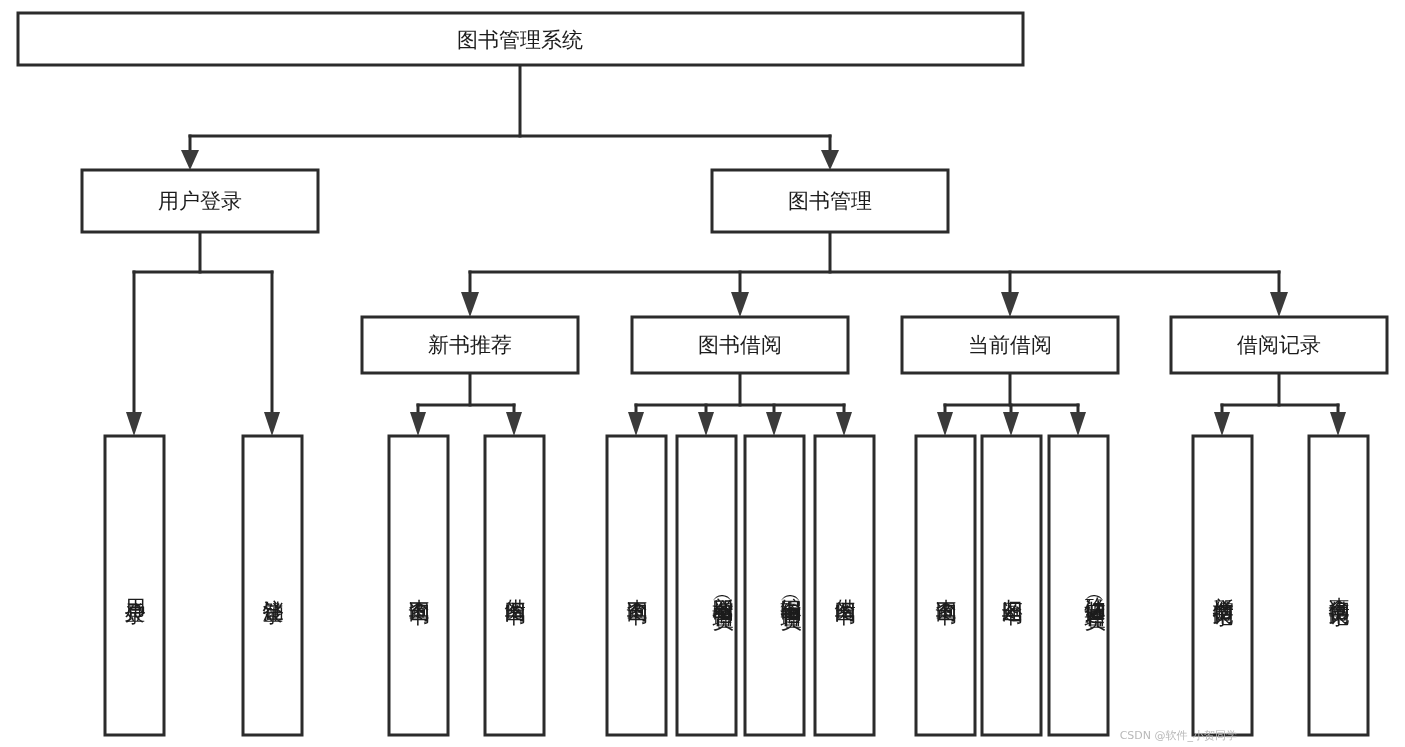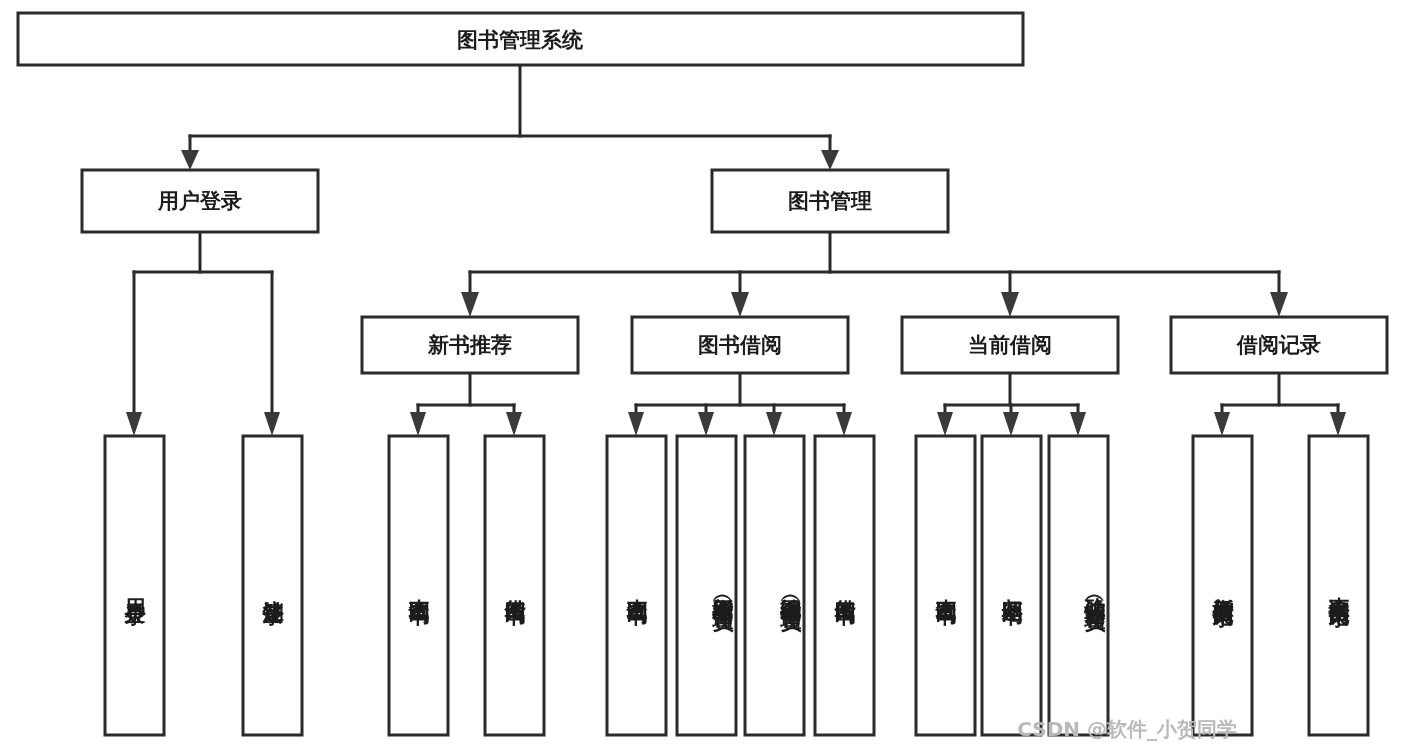--- a/index.html
+++ b/index.html
@@ -12,21 +12,20 @@
     width: 1405px;
     height: 747px;
     font-family: "DejaVu Sans", "Liberation Sans", sans-serif;
     overflow: hidden;
     position: relative;
   }
   #diagram-root {
     position: relative;
     width: 1245px;
     height: 747px;
-    font-weight: bold;
   }
   svg#tree-svg {
     position: absolute;
     left: 0;
     top: 0;
     width: 1405px;
     height: 747px;
     display: block;
   }
   .node-rect {
@@ -63,21 +62,21 @@
     white-space: nowrap;
     letter-spacing: 2px;
     text-align: center;
     pointer-events: none;
   }
   #watermark {
     position: absolute;
     right: 8px;
     bottom: 4px;
     font-family: "DejaVu Sans", "Liberation Sans", sans-serif;
-    font-size: 20px;
+    font-size: 11px;
     color: #b9b9b9;
     white-space: nowrap;
     user-select: none;
   }
 </style>
 </head>
 <body>
 
 <div id="diagram-root">
 

